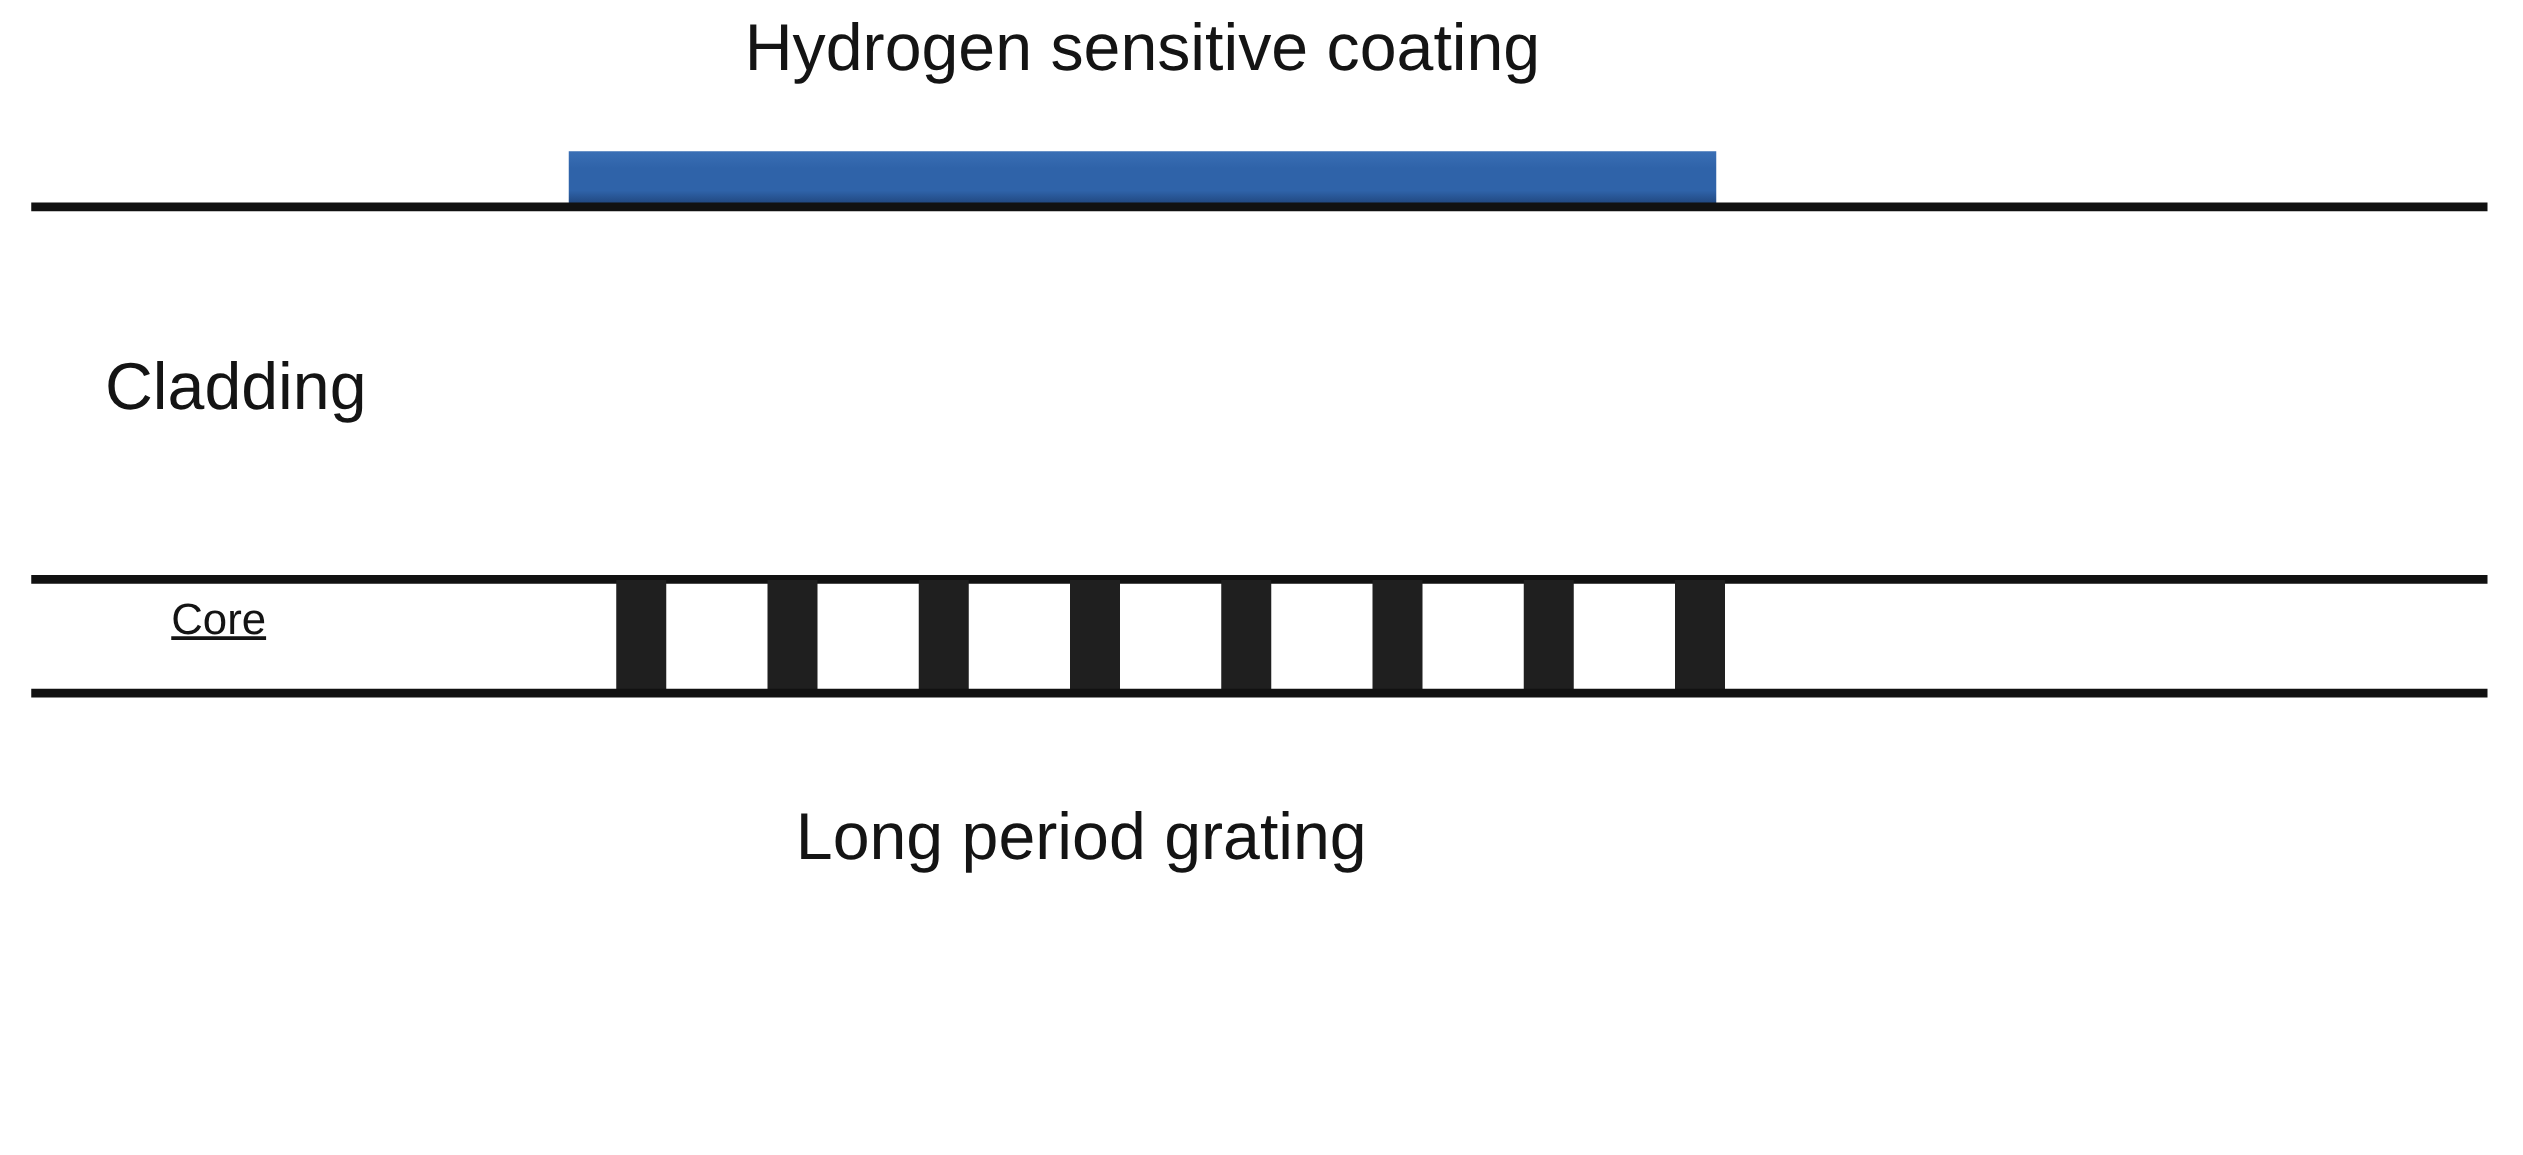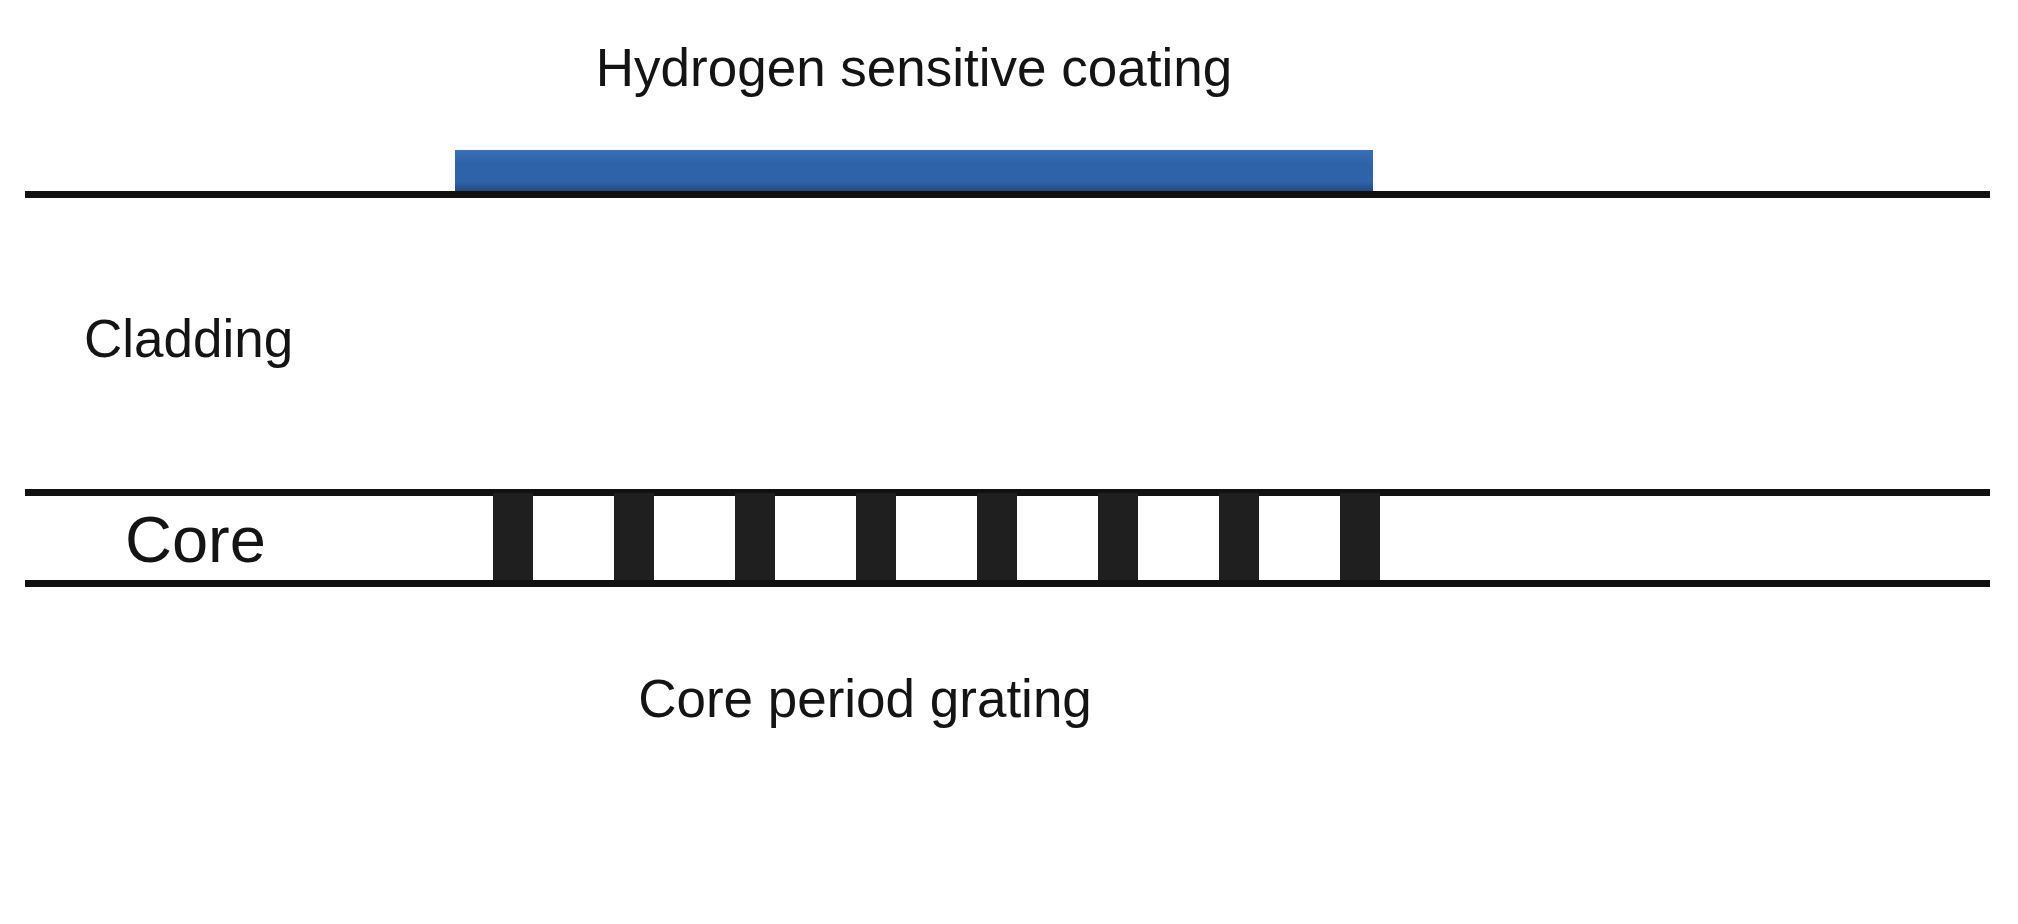--- a/index.html
+++ b/index.html
@@ -9,21 +9,20 @@
     background: #ffffff;
   }
   #stage {
     position: relative;
     width: 2018px;
     height: 718px;
     background: #ffffff;
     overflow: hidden;
     font-family: "Liberation Sans", sans-serif;
     color: #111111;
-    margin-top: 29px;
   }
 
   
   .label {
     position: absolute;
     white-space: nowrap;
     font-weight: 400;
     line-height: 1;
     color: #141414;
     letter-spacing: 0px;
@@ -34,23 +33,24 @@
     width: 1828px;
     text-align: center;
     font-size: 53px;
   }
   #cladding-label {
     left: 84px;
     top: 283px;
     font-size: 53px;
   }
   #core-label {
-    left: 125px;
+    left: 137px;
     top: 478px;
-    font-size: 65px;
+    font-size: 35px;
+    text-decoration: underline;
   }
   #lpg-label {
     left: 355px;
     top: 643px;
     width: 1020px;
     text-align: center;
     font-size: 53px;
   }
 
   
@@ -143,19 +143,19 @@
       <div class="grating-bar" style="left: 242px; width: 40px; background: rgb(31, 31, 31);"></div>
       <div class="grating-bar" style="left: 363px; width: 40px; background: rgb(31, 31, 31);"></div>
       <div class="grating-bar" style="left: 484px; width: 40px; background: rgb(31, 31, 31);"></div>
       <div class="grating-bar" style="left: 605px; width: 40px; background: rgb(31, 31, 31);"></div>
       <div class="grating-bar" style="left: 726px; width: 40px; background: rgb(31, 31, 31);"></div>
       <div class="grating-bar" style="left: 847px; width: 40px; background: rgb(31, 31, 31);"></div>
     </div>
 
   <div class="hline" id="core-bottom-line" style="background: rgb(17, 17, 17);"></div>
 
-  <div class="label" id="lpg-label" style="color: rgb(20, 20, 20);">Core period grating</div>
+  <div class="label" id="lpg-label" style="color: rgb(20, 20, 20);">Long period grating</div>
 
   <div class="hline" id="cladding-bottom-line" style="background: rgb(17, 17, 17);"></div>
 
   <div class="coating" id="coating-bottom" style="background: linear-gradient(rgb(58, 111, 181) 0%, rgb(47, 99, 169) 30%, rgb(47, 99, 169) 70%, rgb(29, 63, 115) 100%);"></div>
 
 </div>
 
 </body></html>

